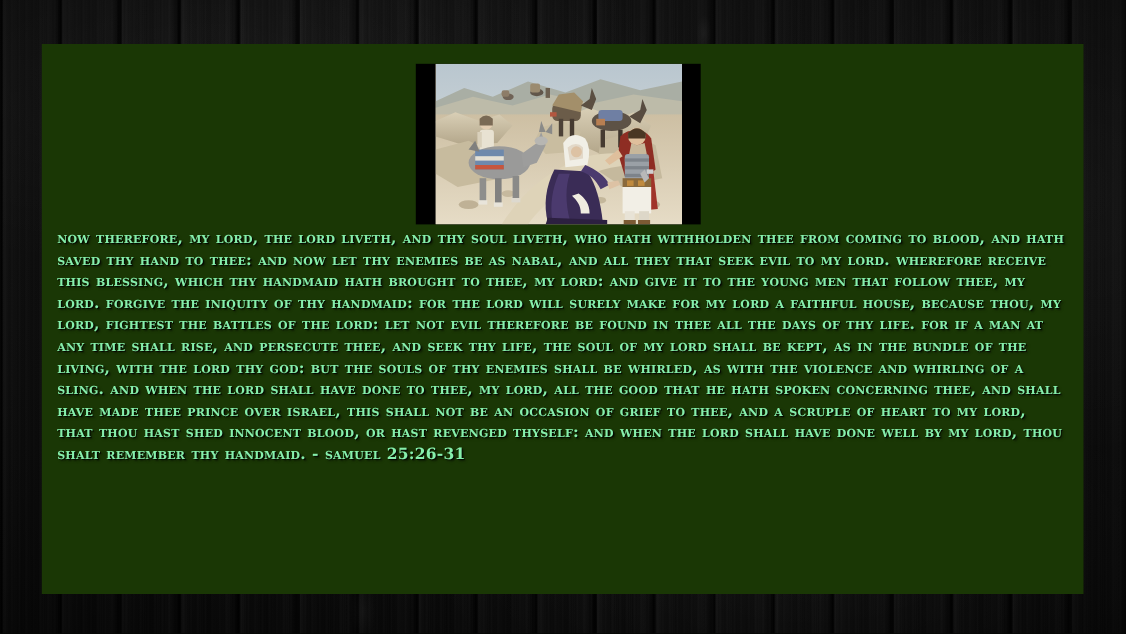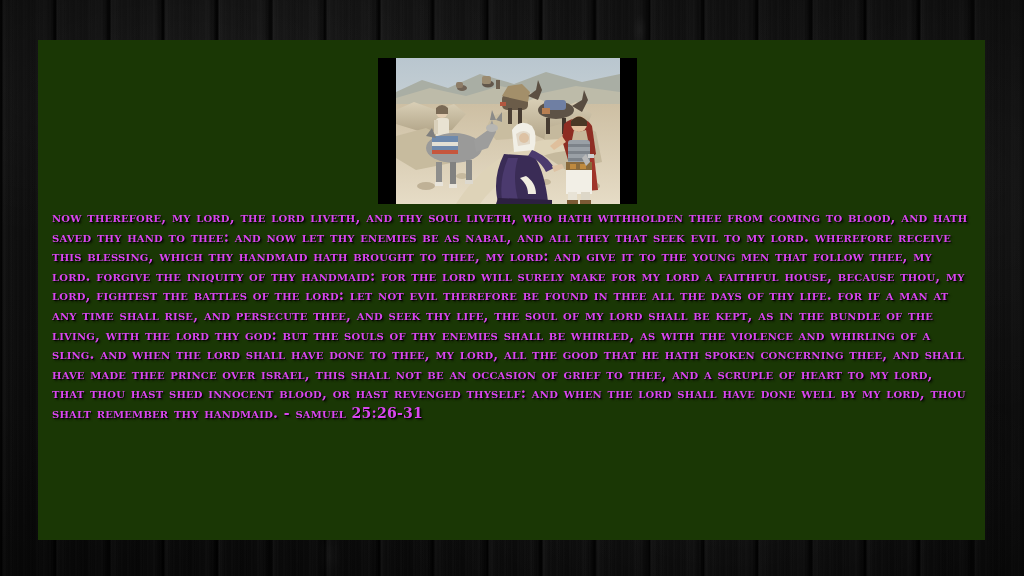--- a/index.html
+++ b/index.html
@@ -115,21 +115,21 @@
   #verse {
     position: absolute;
     left: 14px;      
     top: 168px;      
     width: 918px;
     font-family: "DejaVu Serif", "Liberation Serif", serif;
     font-weight: bold;
     font-size: 14.1px;
     line-height: 19.6px;
     letter-spacing: 0.2px;
-    color: #d946ef;
+    color: #86efac;
     font-variant: small-caps;
     text-transform: lowercase;
     text-align: left;
     text-shadow:
        1px 1px 0 rgba(0,0,0,0.75),
        2px 2px 2px rgba(0,0,0,0.55);
     white-space: pre-wrap;
     word-spacing: 0.5px;
   }
 </style>

